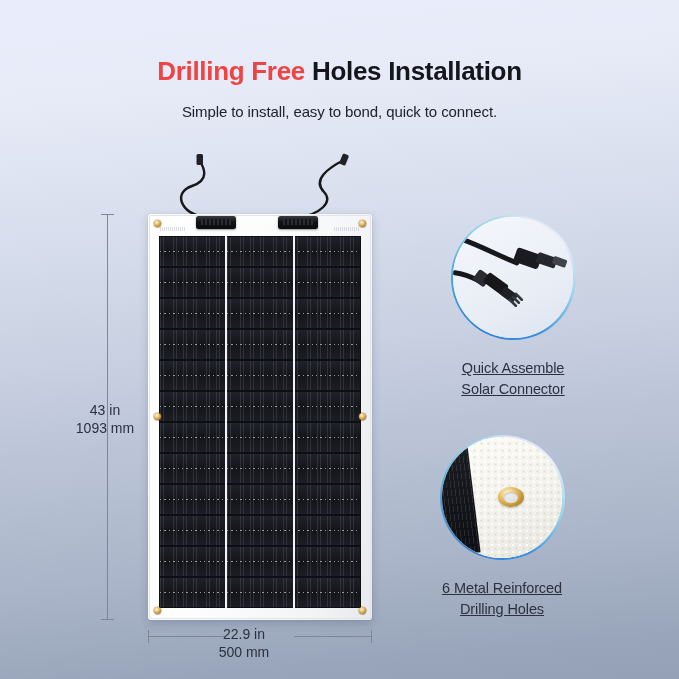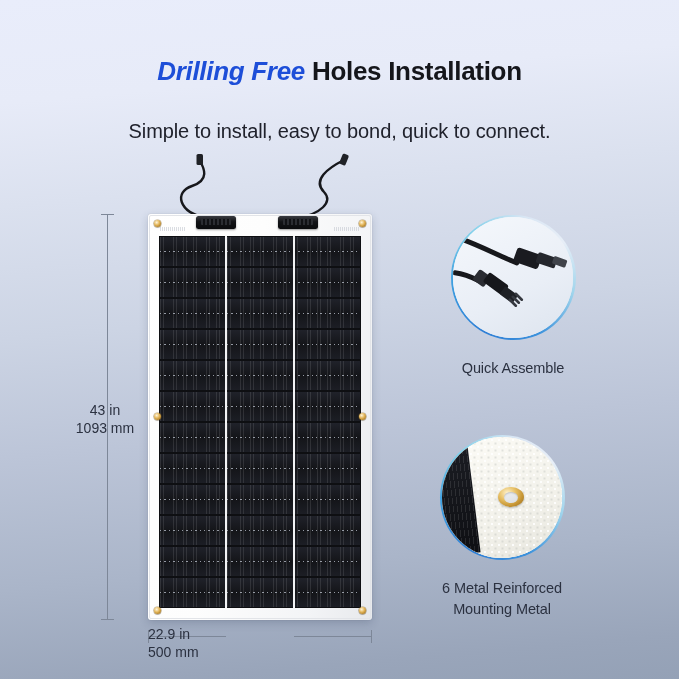--- a/index.html
+++ b/index.html
@@ -21,24 +21,24 @@
   
   .header { position:absolute; top:0; left:0; width:679px; text-align:center; }
   .title {
     margin-top:57px;
     font-size:26px;
     font-weight:bold;
     letter-spacing:-0.3px;
     color:#15161b;
     line-height:1.1;
   }
-  .title .accent { color:#1d4ed8;font-style:italic; }
+  .title .accent { color:#ef4444; }
   .subtitle {
-    margin-top:34px;
-    font-size:20px;
+    margin-top:17px;
+    font-size:15px;
     color:#20222c;
     letter-spacing:-0.1px;
   }
 
   
   .panel-stage { position:absolute; left:148px; top:152px; width:225px; height:470px; }
 
   
   .cables { position:absolute; left:0; top:0; width:225px; height:80px; overflow:visible; }
 
@@ -126,21 +126,21 @@
   .dim-v-label span { display:block; background:transparent; }
 
   .dim-h { position:absolute; left:148px; top:636px; width:224px; height:1px; }
   .dim-h .seg { position:absolute; top:0; height:1px; background:#7d8798; }
   .dim-h .seg.l { left:0; width:78px; }
   .dim-h .seg.r { right:0; width:78px; }
   .dim-h .tick { position:absolute; top:-6px; width:1px; height:13px; background:#7d8798; }
   .dim-h .tick.l { left:0; }
   .dim-h .tick.r { right:0; }
   .dim-h-label {
-    position:absolute; left:148px; top:626px; width:224px; text-align:left;
+    position:absolute; left:132px; top:626px; width:224px; text-align:center;
     font-size:14px; color:#2b3140; line-height:1.28;
   }
 
   
   .callout { position:absolute; width:230px; text-align:center; }
   .co-1 { left:398px; top:215px; }
   .co-2 { left:387px; top:435px; }
 
   .circle-wrap {
     position:relative; width:125px; height:125px; margin:0 auto;
@@ -185,21 +185,21 @@
   .gr-ring::after {
     content:""; position:absolute; left:6px; top:4.5px; width:14px; height:11px;
     border-radius:50%;
     background:linear-gradient(160deg,#eef0f2,#dcdfe2);
     box-shadow:inset 0 1px 1.5px rgba(0,0,0,0.18);
   }
 
   .co-label {
     margin-top:18px; font-size:14.5px; color:#2b3140; line-height:1.42; letter-spacing:-0.1px;
   }
-  .co-label span { display:block; }
+  .co-label span { display:block;text-decoration:underline; }
 </style>
 </head>
 <body>
 
 <div class="header">
   <div class="title">
     <span class="accent">Drilling Free</span><span> </span><span>Holes Installation</span>
   </div>
   <div class="subtitle">Simple to install, easy to bond, quick to connect.</div>
 </div>
@@ -307,31 +307,32 @@
           <rect x="22" y="55" width="14" height="13" rx="2.5" transform="rotate(36 29 61)" fill="#2a2c32"></rect>
           <rect x="31" y="61" width="24" height="12" rx="2.5" transform="rotate(36 43 67)" fill="#16171b"></rect>
           <rect x="48" y="73" width="16" height="10" rx="2" transform="rotate(36 56 78)" fill="#1e2025"></rect>
           <path d="M57 83 L 63 89 M60 80 L 66 86 M63 77 L 69 83" stroke="#35383f" stroke-width="2.6" stroke-linecap="round" fill="none"></path>
         </svg>
       </div>
     </div>
   </div>
   <div class="co-label">
     <span>Quick Assemble</span>
+    <span>Solar Connector</span>
   </div>
 </div>
 
 <div class="callout co-2">
   <div class="circle-wrap">
     <div class="circle-ring">
       <div class="circle-inner">
         <div class="gr-bg"></div>
         <div class="gr-texture"></div>
         <div class="gr-cells"></div>
         <div class="gr-ring"></div>
       </div>
     </div>
   </div>
   <div class="co-label">
     <span>6 Metal Reinforced</span>
-    <span>Mounting Metal</span>
+    <span>Drilling Holes</span>
   </div>
 </div>
 
 </body></html>

